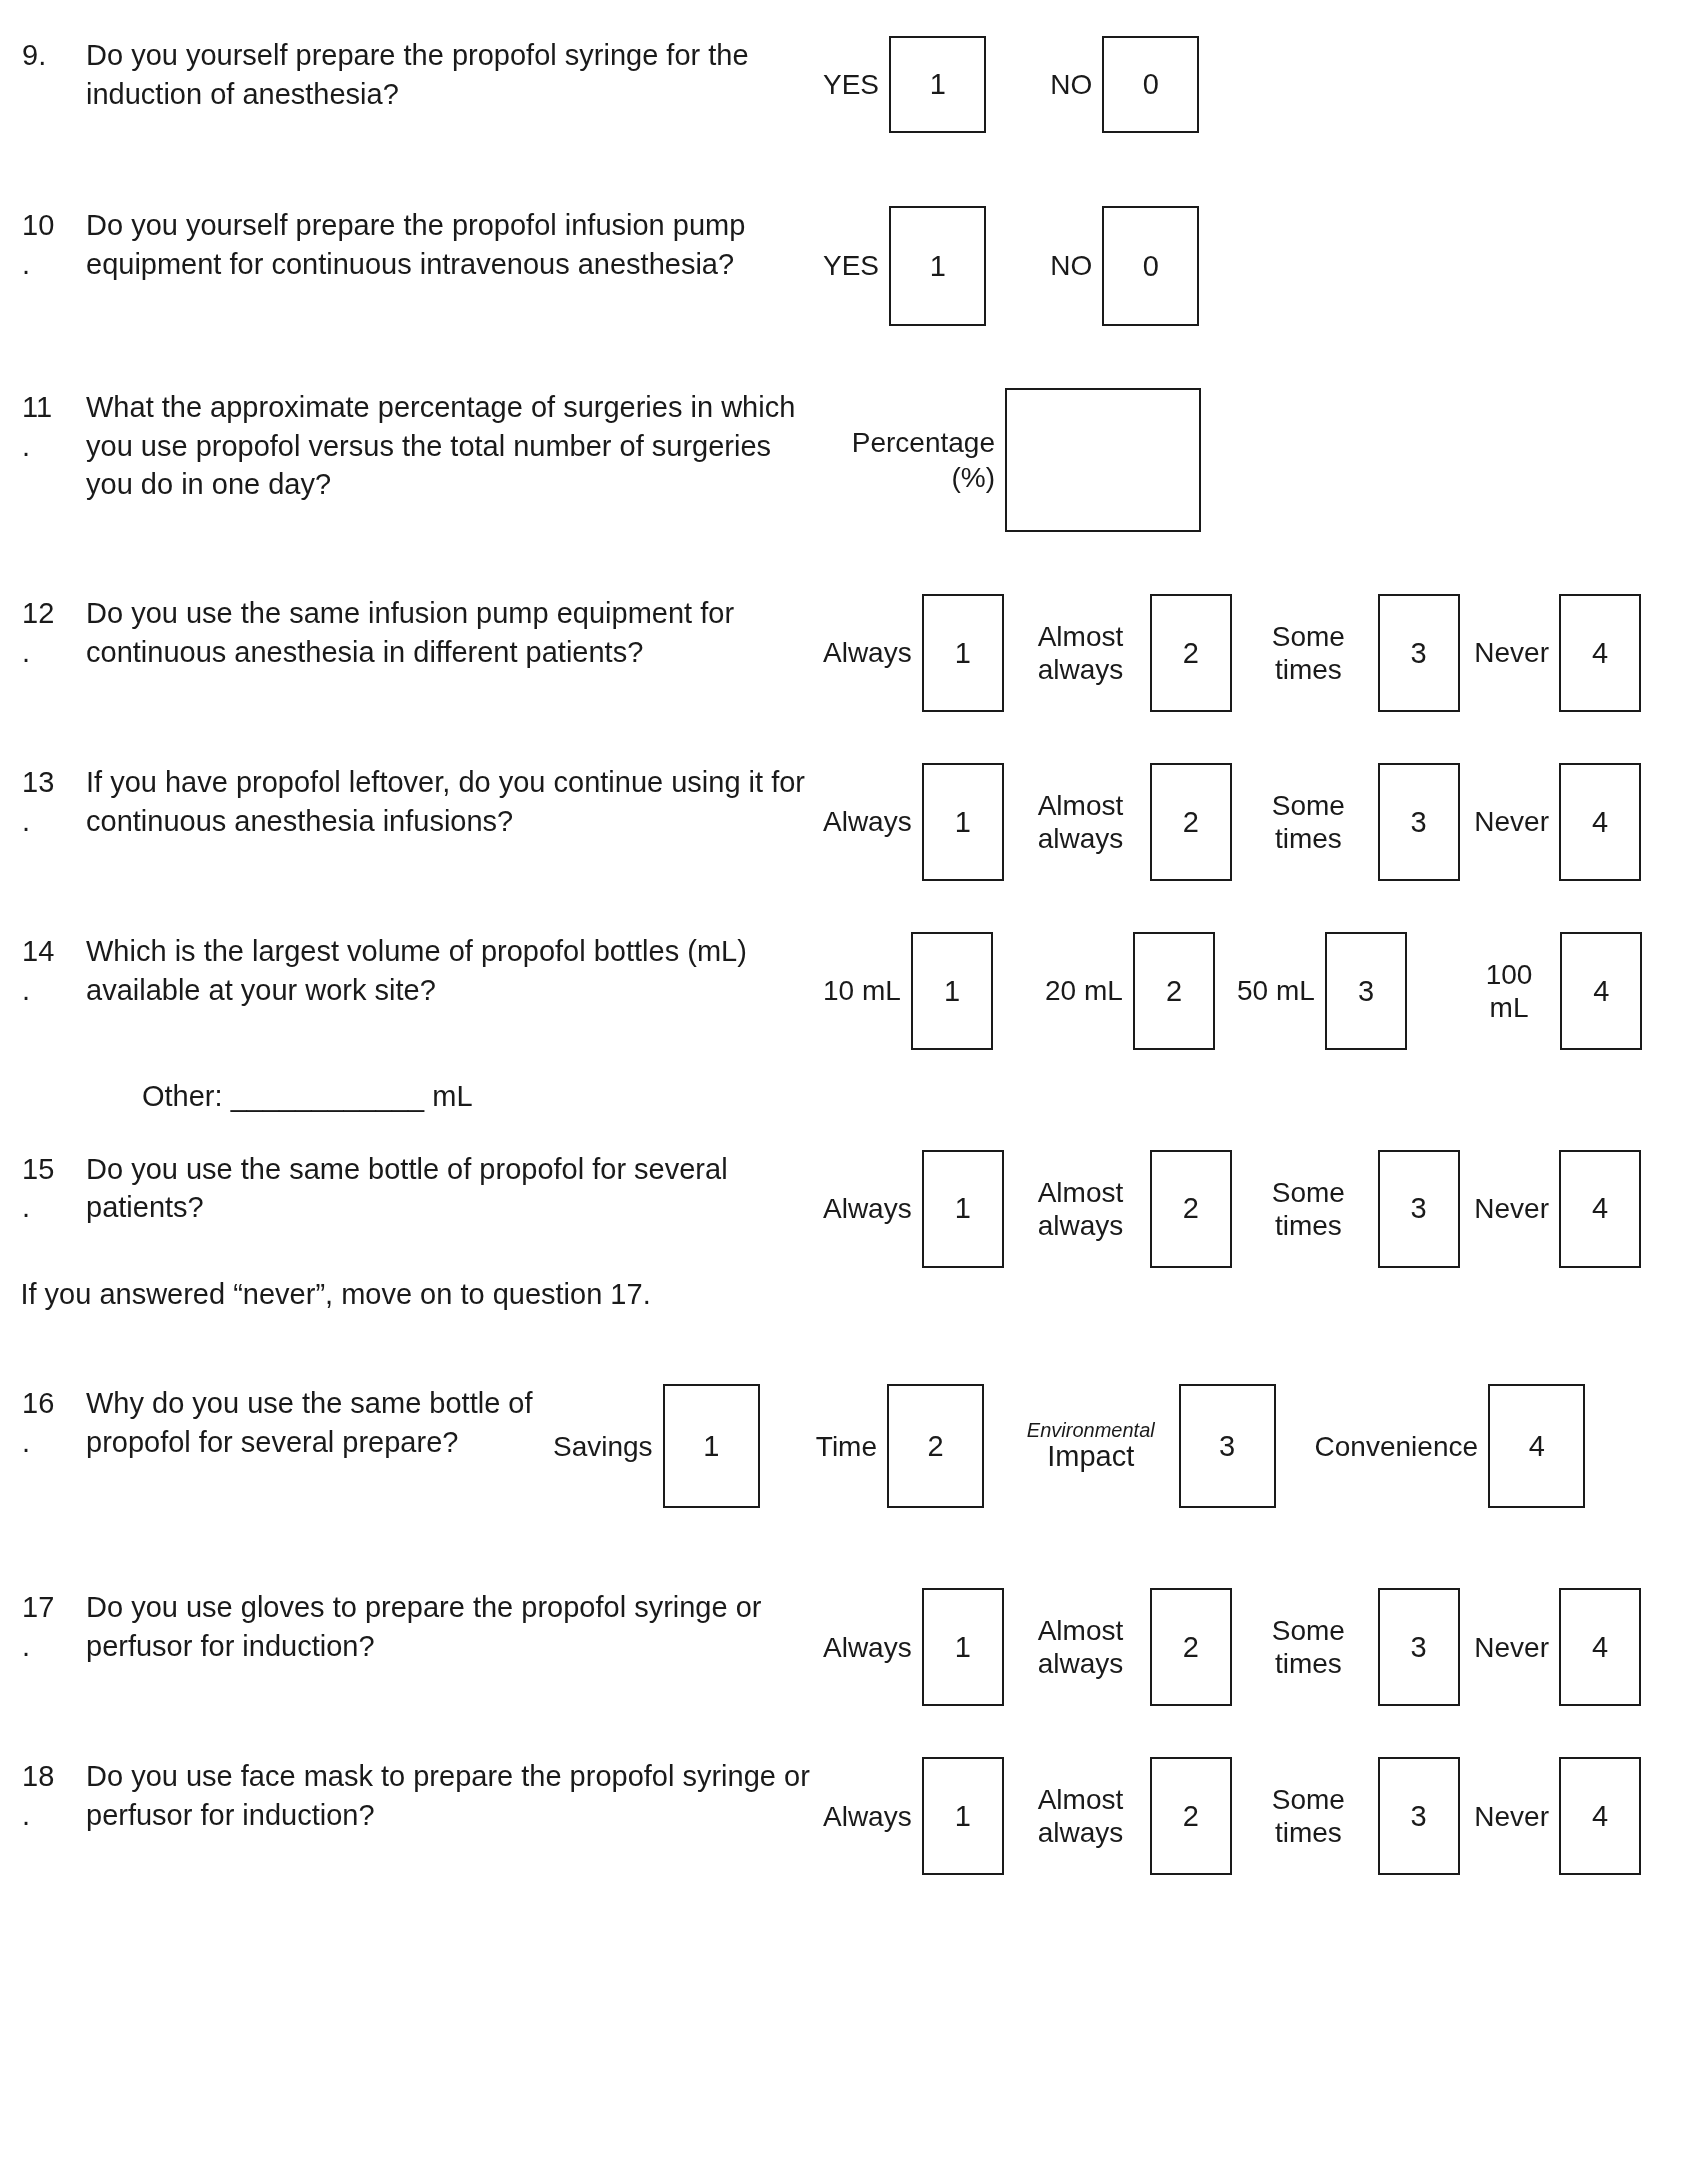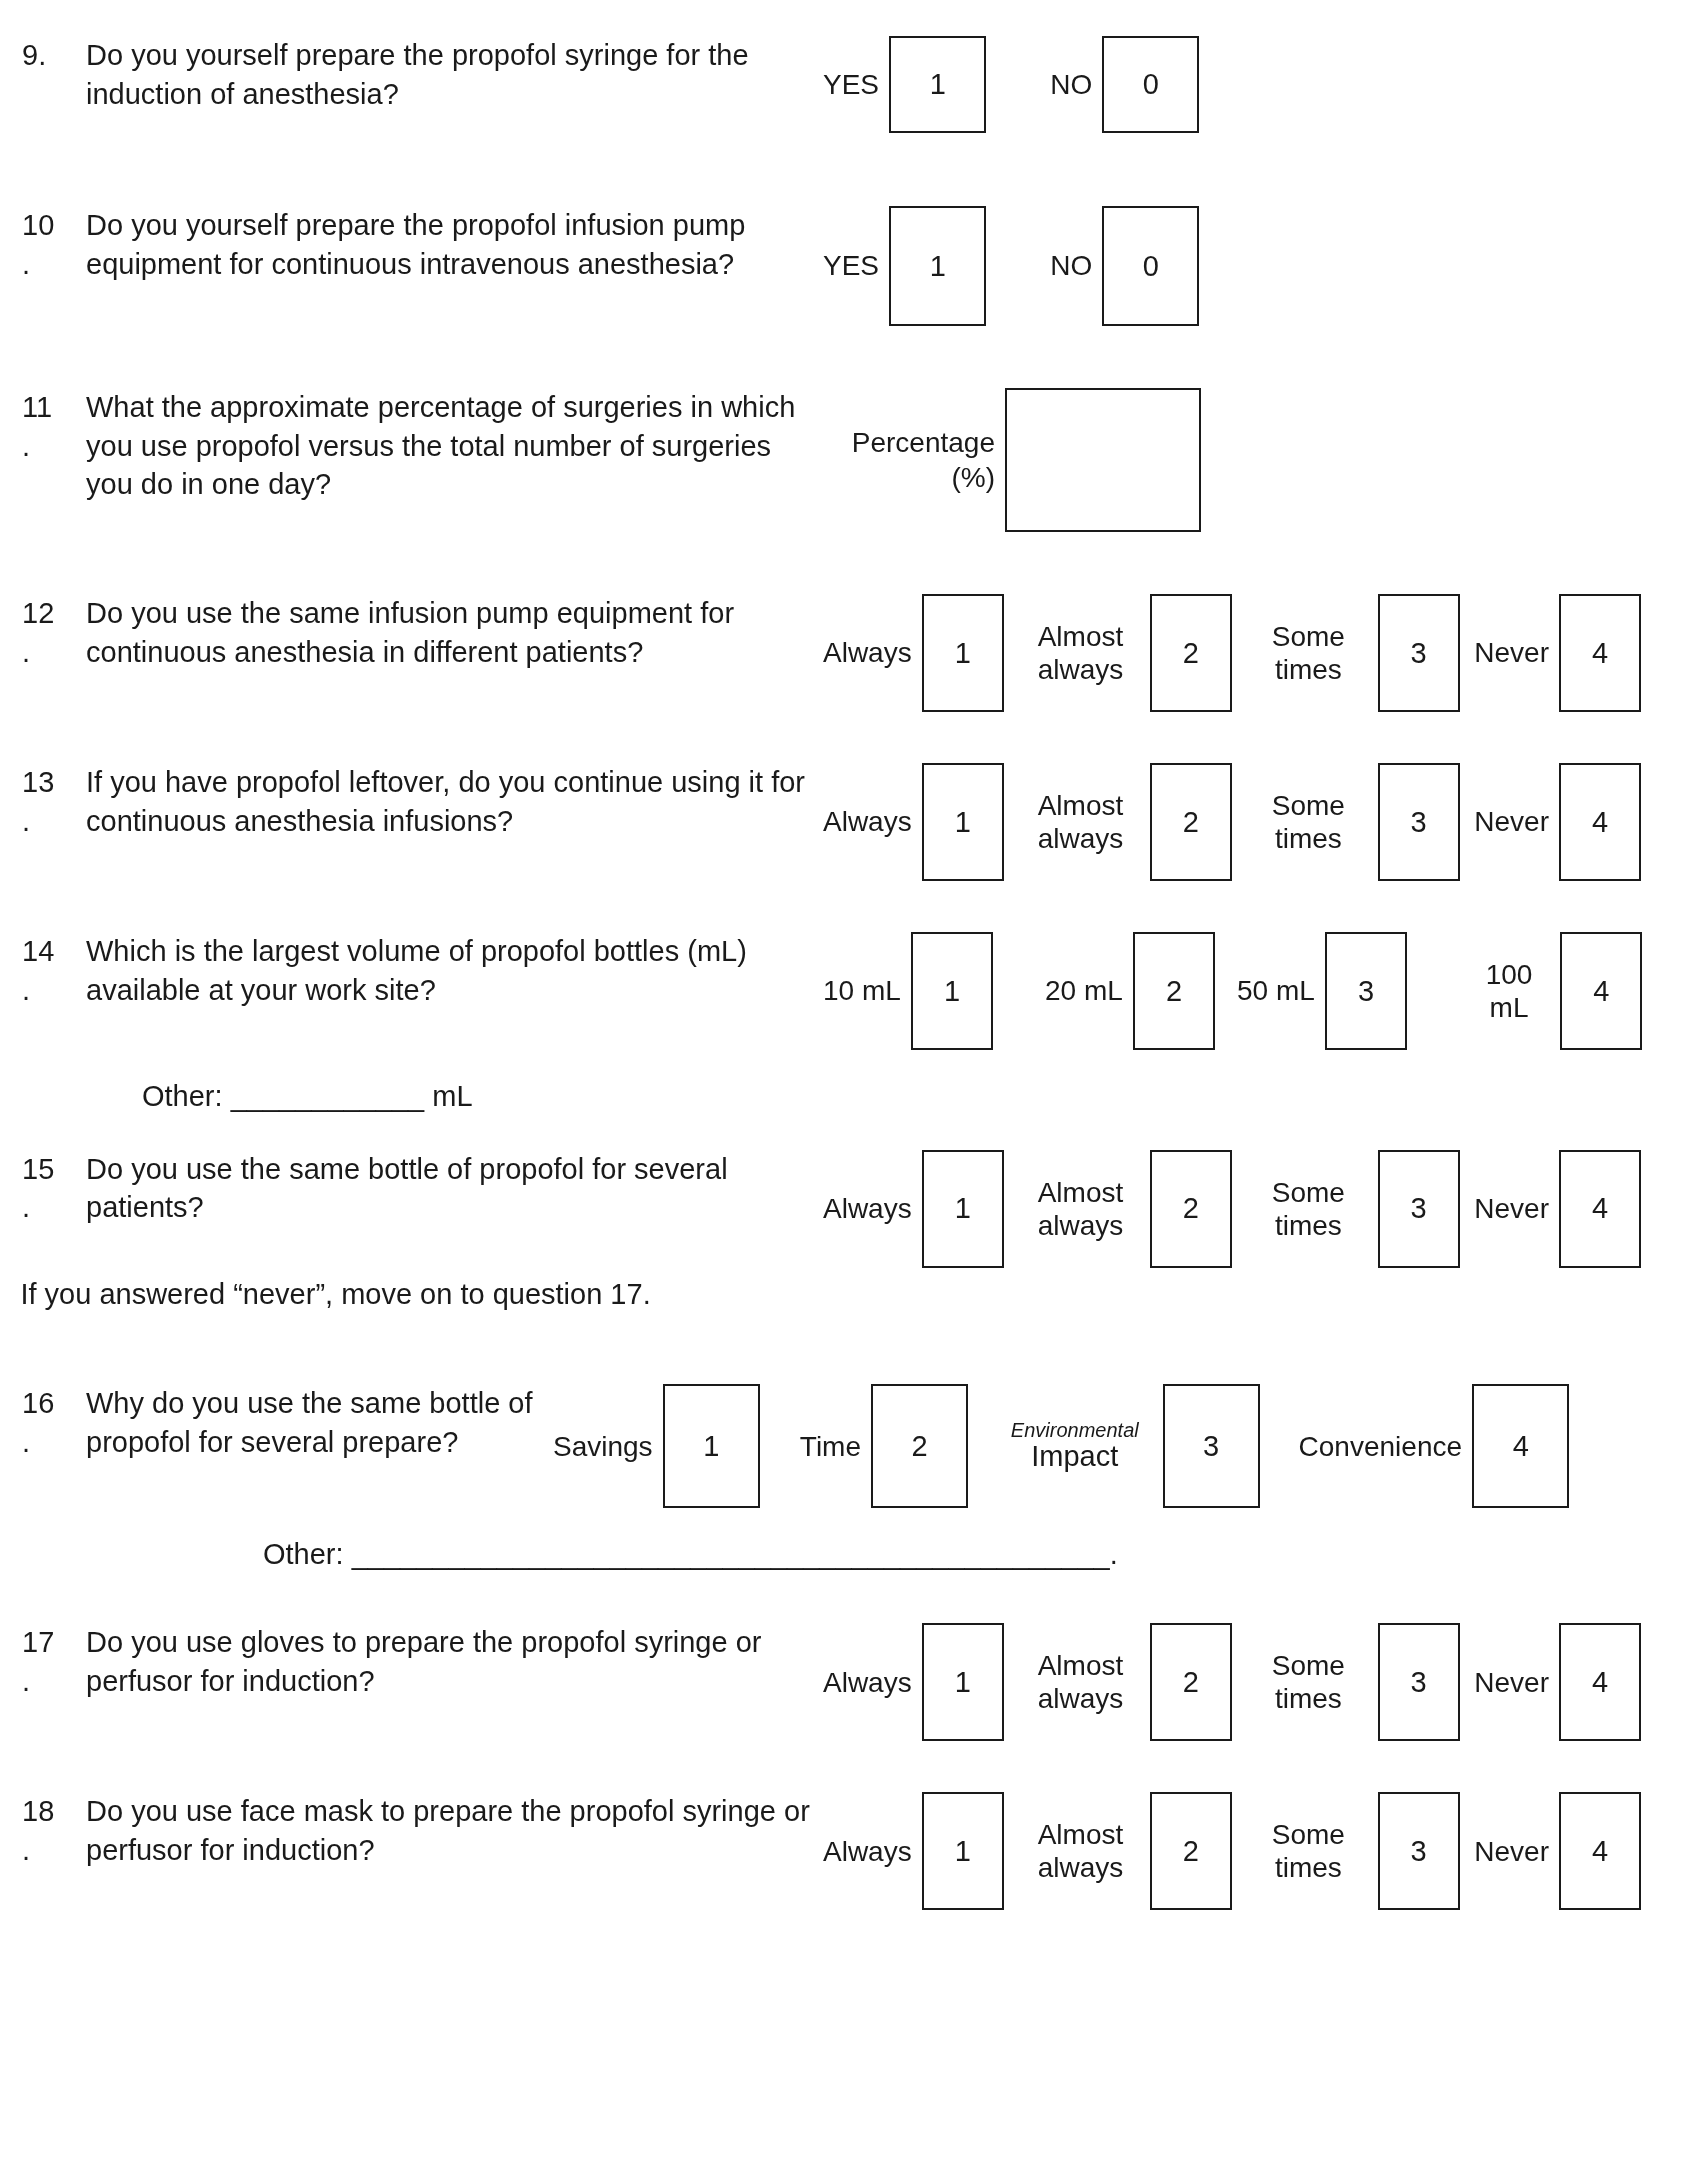--- a/index.html
+++ b/index.html
@@ -345,40 +345,39 @@
     <div class="qnum">
       <span>16</span>
       <span class="dot">.</span>
     </div>
     <div class="qtext narrow">Why do you use the same bottle of propofol for several prepare?</div>
     <div class="answers center-v">
       <div class="opt">
         <span class="opt-label">Savings</span>
         <span class="box b-q16">1</span>
       </div>
-      <div class="opt" style="margin-left:30px;">
+      <div class="opt" style="margin-left:46px;">
         <span class="opt-label">Time</span>
         <span class="box b-q16">2</span>
       </div>
       <div class="opt" style="margin-left:14.6px;">
         <span class="opt-label tiny-top">
           <span class="small">Environmental</span>
           <span class="big">Impact</span>
         </span>
         <span class="box b-q16">3</span>
       </div>
       <div class="opt" style="margin-left:29px;">
         <span class="opt-label">Convenience</span>
         <span class="box b-q16">4</span>
       </div>
     </div>
   </div>
 
   <div class="sp-40"></div>
-  <div class="otherline indent-b">Other: _______________________________________________.</div>
 
   <div class="sp-70"></div>
 
   <div class="qrow">
     <div class="qnum">
       <span>17</span>
       <span class="dot">.</span>
     </div>
     <div class="qtext">Do you use gloves to prepare the propofol syringe or perfusor for induction?</div>
     <div class="answers">

